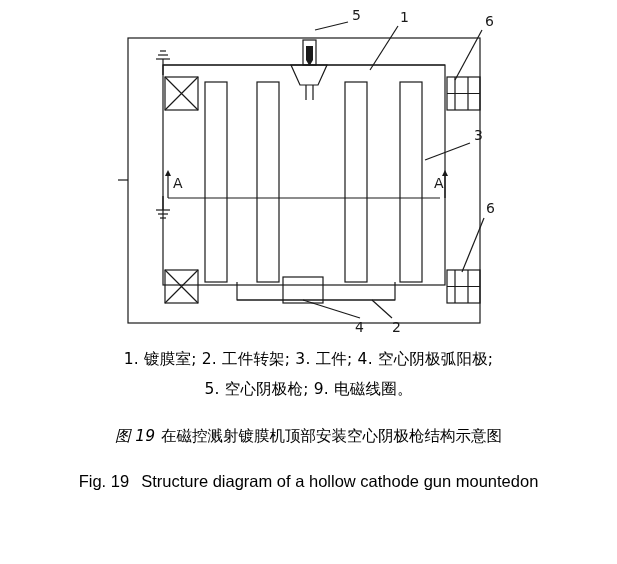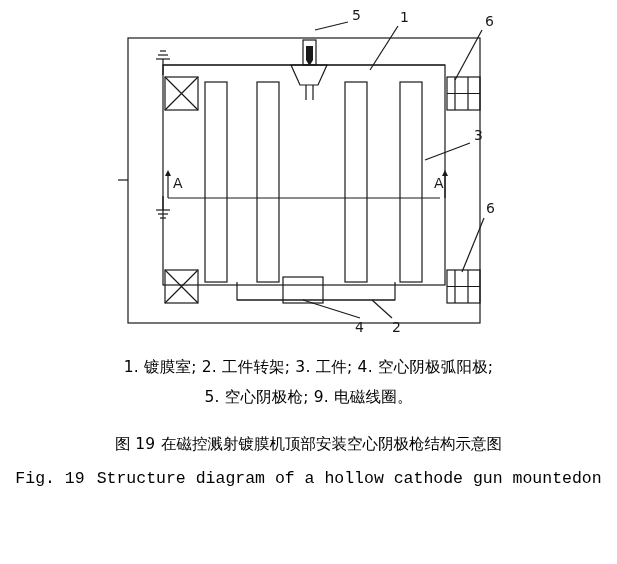--- a/index.html
+++ b/index.html
@@ -23,42 +23,43 @@
     position: relative;
     width: 617px;
     height: 345px;
   }
   .figure-area svg {
     display: block;
   }
   .caption-block {
     position: absolute;
     left: 0;
-    top: 352px;
+    top: 344px;
     width: 617px;
     text-align: center;
   }
   .legend-line {
     font-family: "DejaVu Sans", sans-serif;
     font-size: 15.5px;
     line-height: 30px;
     letter-spacing: 0.2px;
   }
   .fig-cn {
     margin-top: 18px;
     font-family: "DejaVu Sans", sans-serif;
     font-size: 15.5px;
     line-height: 28px;
   }
   .fig-cn .num {
     margin: 0 6px 0 0;
+    font-style: italic;
   }
   .fig-en {
-    margin-top: 6px;
-    font-family: Liberation Mono, monospace;
+    margin-top: 16px;
+    font-family: Liberation Sans, sans-serif;
     font-size: 16.5px;
     line-height: 30px;
   }
   .fig-en .lbl {
     margin-right: 12px;
   }
   .fig-en .l2 {
     display: block;
   }
 </style>

